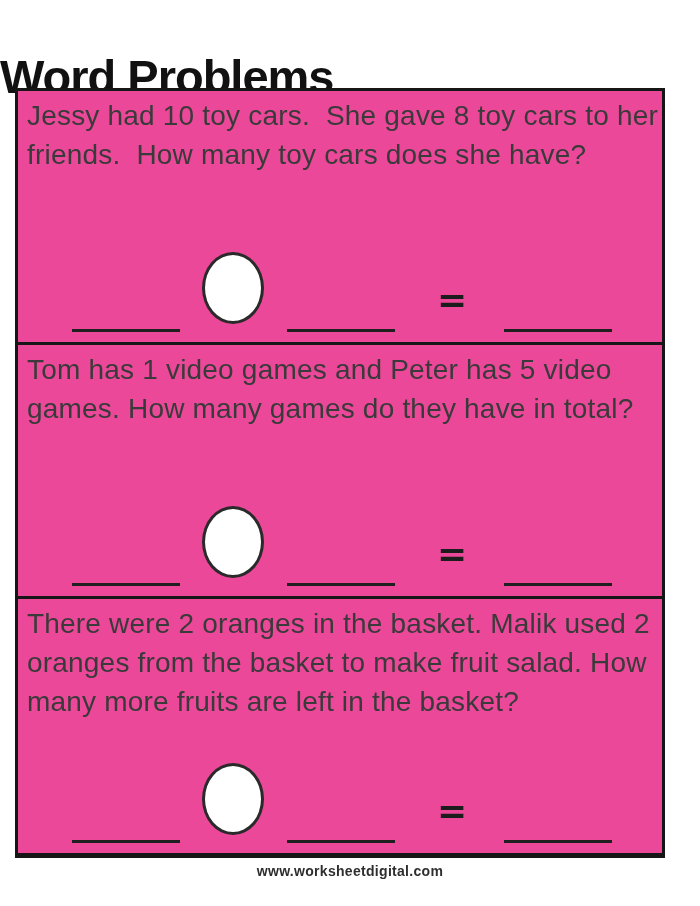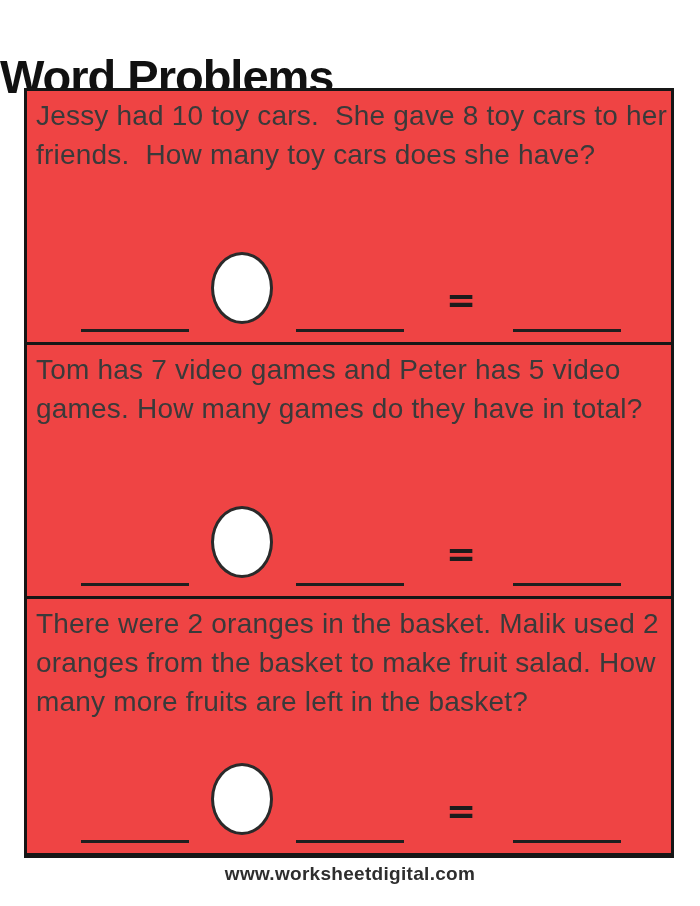--- a/index.html
+++ b/index.html
@@ -21,27 +21,27 @@
     width: 700px;
     text-align: left;
     font-family: Liberation Sans, sans-serif;
     font-weight: 700;
     font-size: 47px;
     letter-spacing: -1px;
     color: #111111;
   }
   .worksheet-box {
     position: absolute;
-    left: 24px;
+    left: 15px;
     top: 88px;
     width: 644px;  
     height: 762px;
     border: 3px solid #161616;
     border-bottom-width: 5px;
-    background: #ef4444;
+    background: #ec4899;
   }
   .problem {
     position: relative;
     width: 100%;
     height: 251px;
     border-bottom: 3px solid #161616;
     box-sizing: content-box;
   }
   .problem.last {
     border-bottom: none;
@@ -88,21 +88,21 @@
     font-size: 36px;
     line-height: 36px;
     color: #1c1c1c;
   }
   .footer-url {
     position: absolute;
     top: 863px;
     left: 0;
     width: 700px;
     text-align: center;
-    font-size: 19px;
+    font-size: 14px;
     font-weight: 600;
     letter-spacing: 0.3px;
     color: #2e2e2e;
   }
 </style>
 </head>
 <body>
 
 <h1 class="page-title">Word Problems</h1>
 
@@ -111,21 +111,21 @@
   <section class="problem">
     <p class="problem-text">Jessy had 10 toy cars.  She gave 8 toy cars to her friends.  How many toy cars does she have?</p>
     <div class="blank b1"></div>
     <div class="op-circle"></div>
     <div class="blank b2"></div>
     <div class="equals">=</div>
     <div class="blank b3"></div>
   </section>
 
   <section class="problem">
-    <p class="problem-text">Tom has 7 video games and Peter has 5 video games. How many games do they have in total?</p>
+    <p class="problem-text">Tom has 1 video games and Peter has 5 video games. How many games do they have in total?</p>
     <div class="blank b1"></div>
     <div class="op-circle"></div>
     <div class="blank b2"></div>
     <div class="equals">=</div>
     <div class="blank b3"></div>
   </section>
 
   <section class="problem last">
     <p class="problem-text">There were 2 oranges in the basket. Malik used 2 oranges from the basket to make fruit salad. How many more fruits are left in the basket?</p>
     <div class="blank b1"></div>

